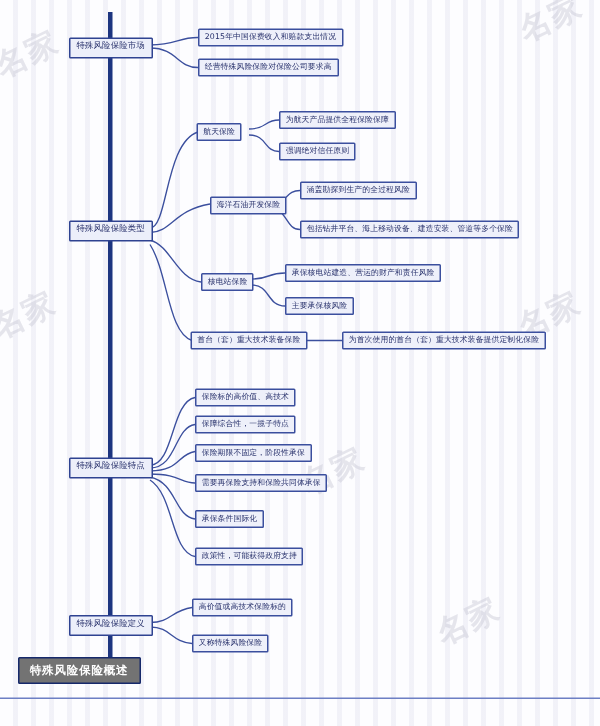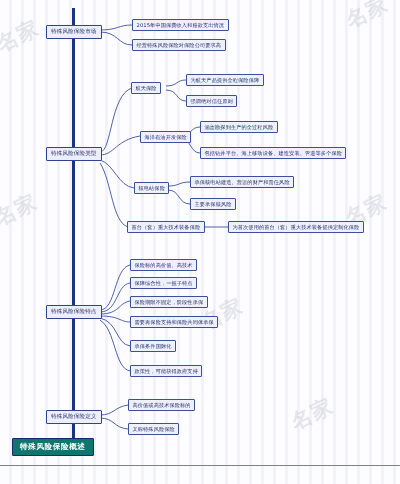--- a/index.html
+++ b/index.html
@@ -52,21 +52,21 @@
     display:flex;align-items:center;justify-content:center;
     border-radius:1px;
   }
   .node.lvl1{
     font-size:5.6px;
     background:#eceffa;
     border-color:#2f4391;
     padding:3px 4px;
   }
   .node.root{
-    background:#0f766e;
+    background:#737373;
     border:1px solid #16296b;
     color:#ffffff;
     font-size:7.6px;
     font-weight:700;
     letter-spacing:.6px;
     padding:4px 7px;
     border-radius:1px;
   }
   .spine{
     position:absolute;

